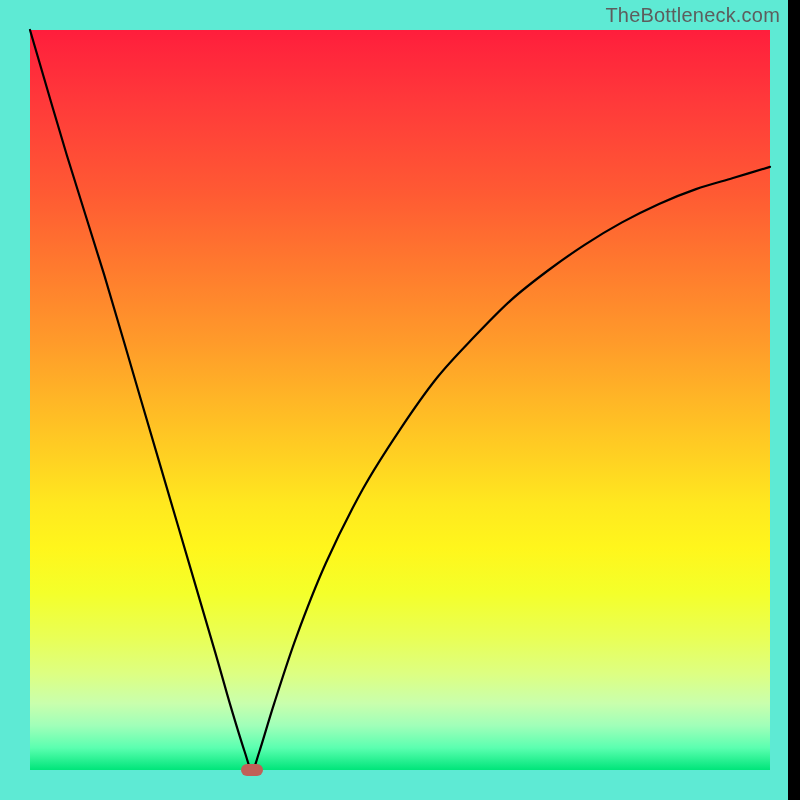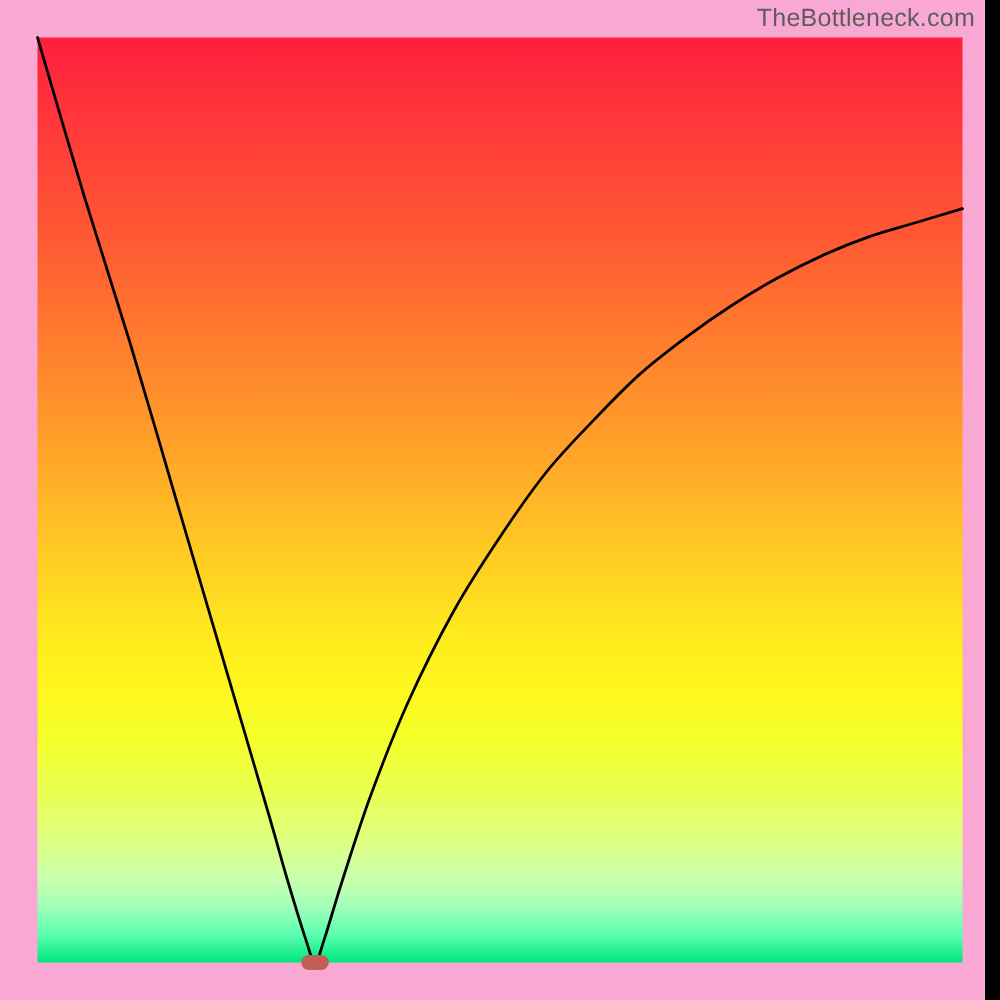--- a/index.html
+++ b/index.html
@@ -8,21 +8,21 @@
     width: 800px;
     height: 800px;
     background: #000;
     overflow: hidden;
     font-family: Arial, Helvetica, sans-serif;
   }
   .frame {
     position: relative;
     width: 788px;
     height: 800px;
-    background: #f9a8d4;
+    background: #5eead4;
   }
   .plot-area {
     position: absolute;
     left: 30px;
     top: 30px;
     width: 740px;
     height: 740px;
     background: linear-gradient(to bottom,
       #ff1e3c 0%,
       #ff3a3a 10%,

